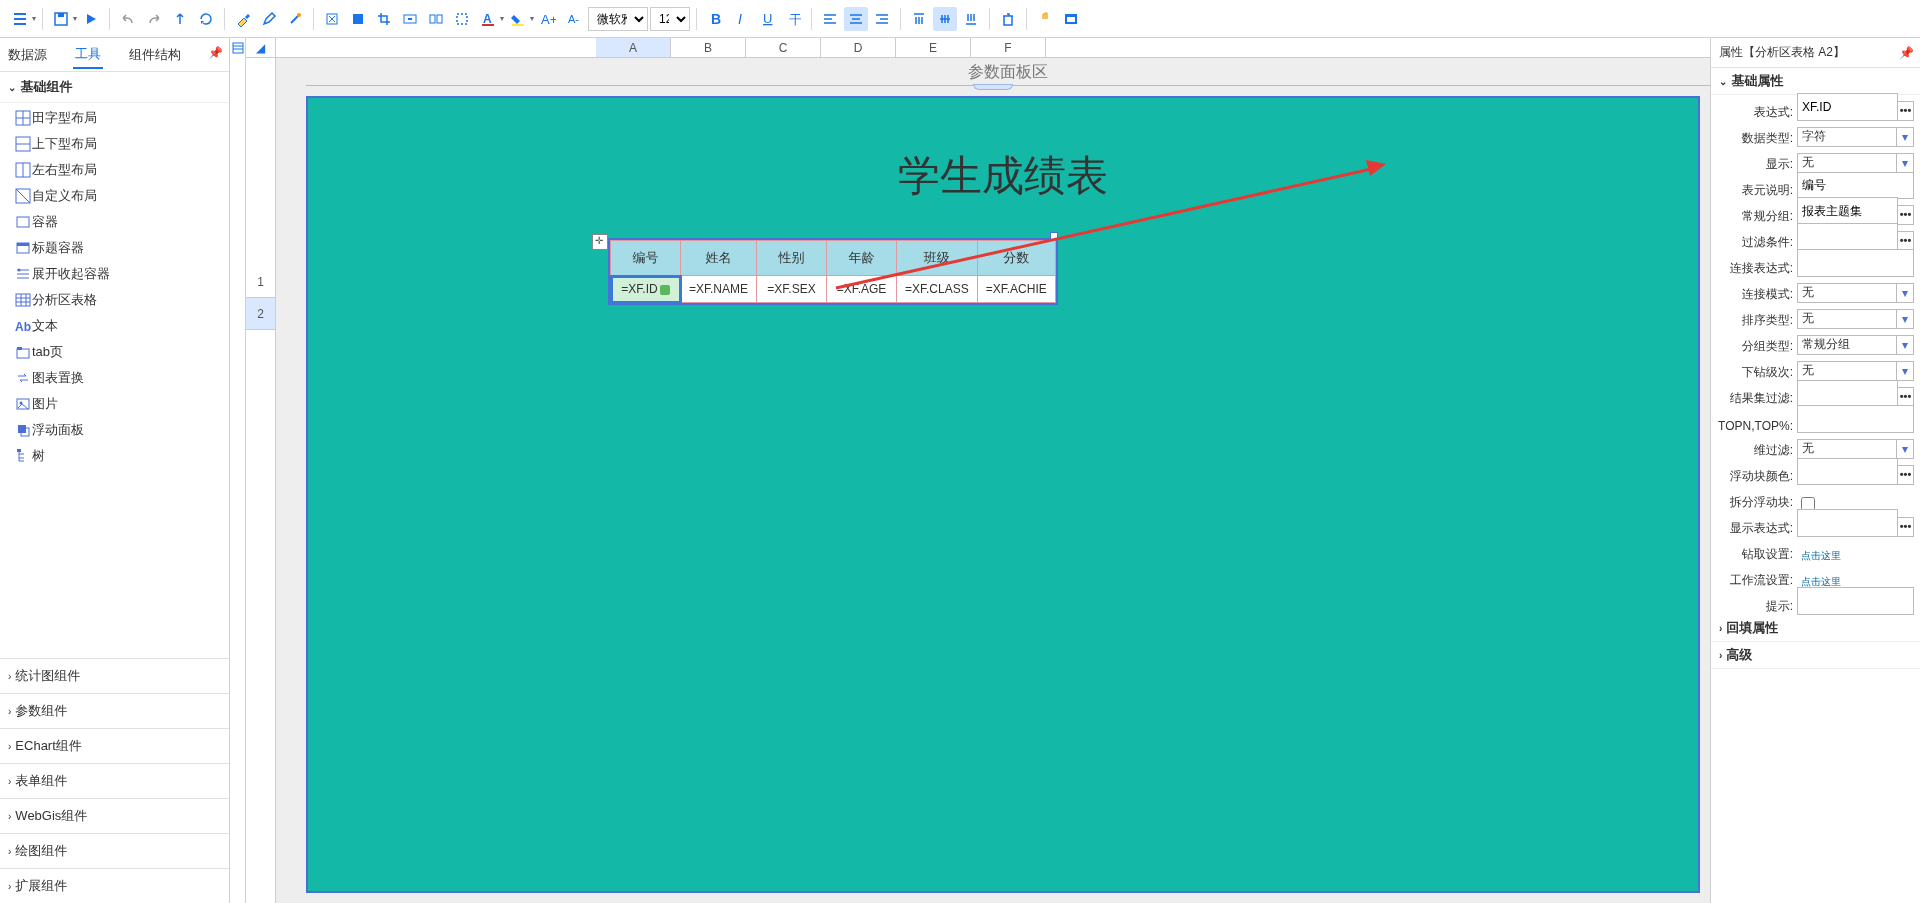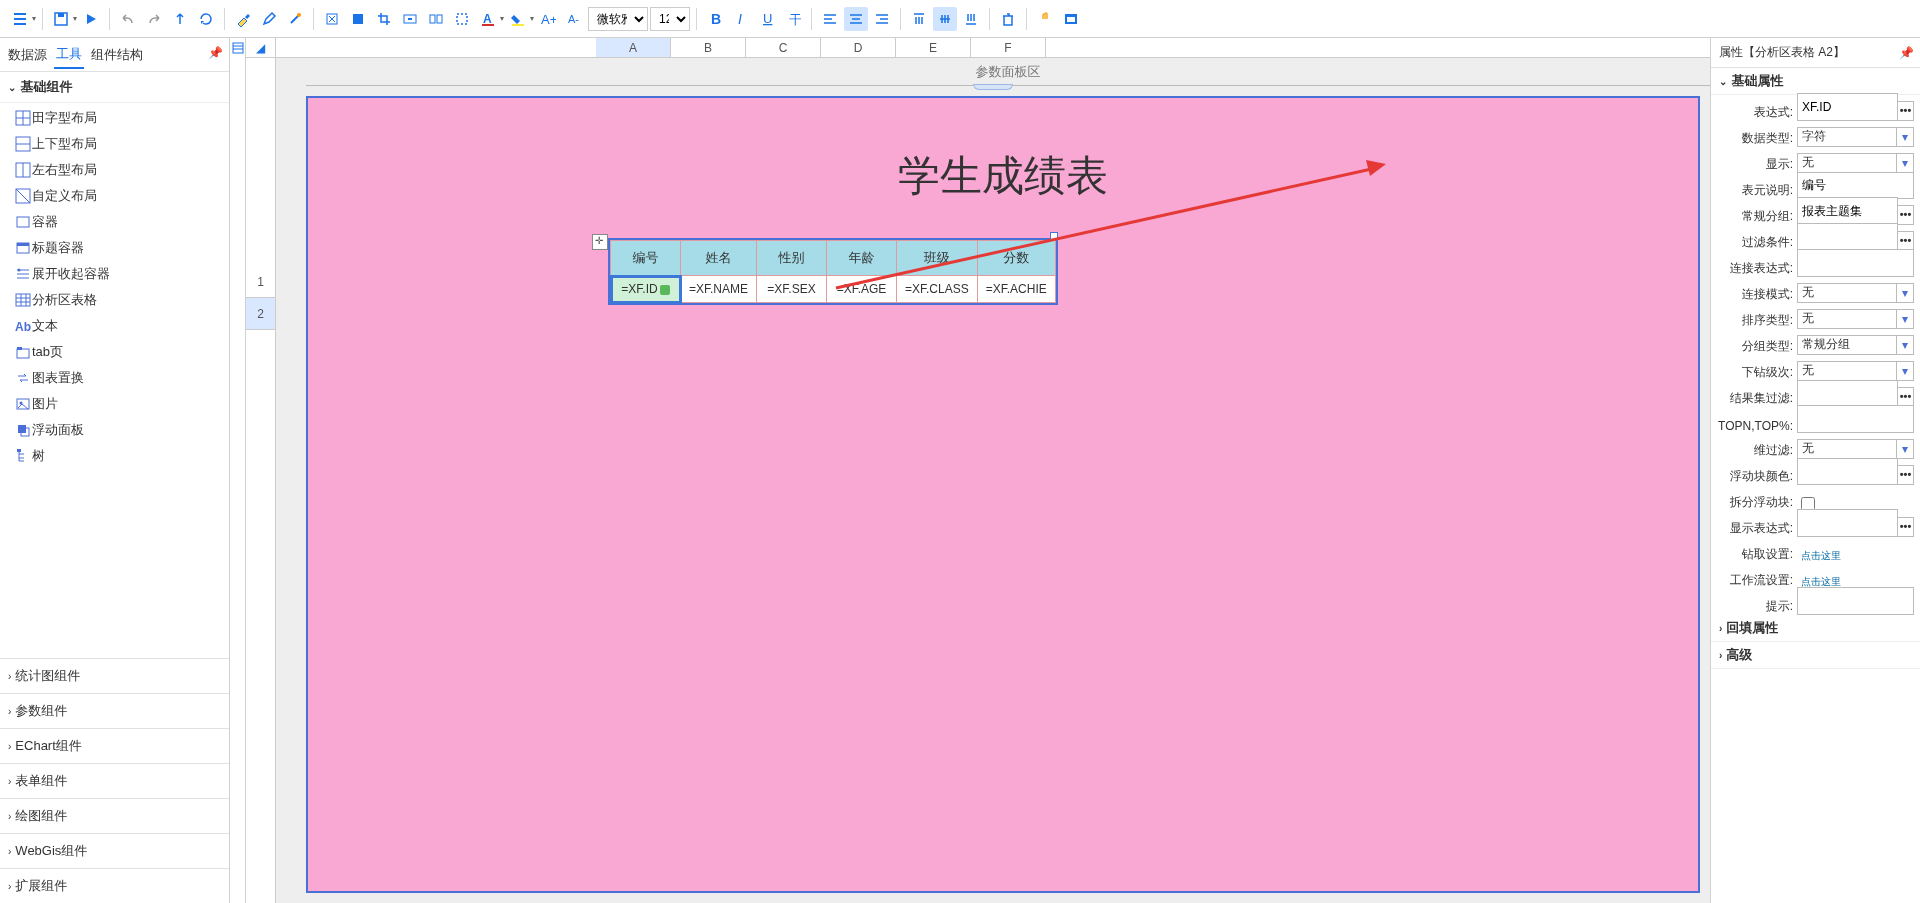--- a/index.html
+++ b/index.html
@@ -8,21 +8,21 @@
 .toolbar{height:38px;background:#fff;border-bottom:1px solid #d0d0d0;display:flex;align-items:center;padding:0 8px;gap:2px}
 .tb-divider{width:1px;height:22px;background:#d8d8d8;margin:0 4px}
 .tb-btn{width:24px;height:24px;display:flex;align-items:center;justify-content:center;cursor:pointer;border-radius:2px}
 .tb-select{height:24px;border:1px solid #ccc;font-size:12px;padding:0 4px;background:#fff}
 .fontname{width:60px}
 .fontsize{width:40px}
 svg{display:block}
 .drop-arrow{font-size:8px;color:#666;margin-left:-2px}
 .main{flex:1;display:flex;min-height:0}
 .left-panel{width:230px;border-right:1px solid #d0d0d0;display:flex;flex-direction:column;background:#fff}
-.left-tabs{height:34px;display:flex;align-items:center;padding:0 6px;gap:5px;border-bottom:1px solid #e0e0e0;position:relative}
+.left-tabs{height:34px;display:flex;align-items:center;padding:0 6px;gap:24px;border-bottom:1px solid #e0e0e0;position:relative}
 .left-tab{font-size:13px;color:#333;cursor:pointer;padding:4px 2px}
 .left-tab.active{color:#1a73e8;border-bottom:2px solid #1a73e8}
 .left-tab-pin{position:absolute;right:6px;top:8px;color:#1a73e8;cursor:pointer}
 .panel-section-title{display:flex;align-items:center;padding:6px 8px;font-weight:bold;font-size:13px;cursor:pointer;border-bottom:1px solid #eee}
 .panel-section-title .chev{font-size:10px;margin-right:4px}
 .tree-list{padding:2px 0}
 .tree-item{display:flex;align-items:center;height:26px;padding-left:14px;cursor:pointer;font-size:13px;color:#333}
 .tree-icon{width:18px;height:18px;display:flex;align-items:center;justify-content:center}
 .collapsed-groups{margin-top:auto}
 .collapsed-group{padding:8px 8px;font-weight:normal;font-size:13px;border-top:1px solid #e0e0e0;cursor:pointer}
@@ -30,23 +30,23 @@
 .center{flex:1;display:flex;flex-direction:column;background:#f5f5f5;position:relative;min-width:0}
 .ruler-row{height:20px;display:flex;background:#fff;border-bottom:1px solid #ccc}
 .ruler-corner{width:30px;border-right:1px solid #ccc;display:flex;align-items:center;justify-content:center;color:#1a73e8;cursor:pointer}
 .col-head{flex:0 0 75px;border-right:1px solid #ccc;text-align:center;font-size:12px;color:#555;line-height:20px}
 .col-head.active{background:#d9e7ff}
 .content-row{flex:1;display:flex;min-height:0}
 .row-heads{width:30px;background:#fff;border-right:1px solid #ccc}
 .row-head{height:32px;border-bottom:1px solid #ccc;text-align:center;line-height:32px;font-size:12px;color:#555}
 .row-head.active{background:#d9e7ff}
 .canvas-area{flex:1;position:relative;overflow:auto;background:#eeeeee}
-.param-bar{position:absolute;left:30px;right:0;top:0;height:28px;text-align:center;line-height:28px;color:#777;background:#eeeeee;border-bottom:1px solid #bbb;font-size:13px}
+.param-bar{position:absolute;left:30px;right:0;top:0;height:28px;text-align:center;line-height:28px;color:#777;background:#eeeeee;border-bottom:1px solid #bbb;font-size:16px}
 .param-handle{position:absolute;left:50%;top:26px;transform:translateX(-50%);width:40px;height:6px;background:#d7e3f7;border:1px solid #9cb8e4;border-radius:0 0 6px 6px;cursor:pointer}
-.canvas{position:absolute;left:30px;top:38px;right:10px;bottom:10px;border:2px solid #4a6fd6;background:#f9a8d4}
+.canvas{position:absolute;left:30px;top:38px;right:10px;bottom:10px;border:2px solid #4a6fd6;background:#14b8a6}
 .title-text{position:absolute;left:0;right:0;top:50px;text-align:center;font-size:42px;color:#333;font-weight:300}
 .tbl-wrap{position:absolute;left:300px;top:140px;border:2px solid #4a6fd6;background:#fff}
 .tbl-wrap::before{content:"";position:absolute;left:-18px;top:-6px;width:14px;height:14px;border:1px solid #888;background:#fff}
 .tbl-wrap::after{content:"✛";position:absolute;left:-15px;top:-5px;font-size:10px;color:#555}
 .tbl-extra{position:absolute;right:-2px;top:-8px;width:8px;height:8px;border:1px solid #4a6fd6;background:#fff}
 .tbl{border-collapse:collapse}
 .tbl th{background:#a6dce8;border:1px solid #e19aa0;padding:8px 12px;font-weight:normal;font-size:13px;color:#333;min-width:70px}
 .tbl td{border:1px solid #e19aa0;padding:6px 8px;font-size:12px;color:#333;text-align:center;background:#fff}
 .tbl td.selected{outline:3px solid #3b78d8;outline-offset:-2px;background:#d0f0d8}
 .cell-icon{display:inline-block;width:10px;height:10px;background:#5bb75b;border-radius:2px;vertical-align:middle;margin-left:2px}
@@ -401,22 +401,22 @@
               </svg>
             </span>
             <span>树</span>
           </div>
         </div>
       <div class="collapsed-groups" id="collapsed-groups">
           <div class="collapsed-group"><span class="chev">›</span>统计图组件</div>
           <div class="collapsed-group"><span class="chev">›</span>参数组件</div>
           <div class="collapsed-group"><span class="chev">›</span>EChart组件</div>
           <div class="collapsed-group"><span class="chev">›</span>表单组件</div>
+          <div class="collapsed-group"><span class="chev">›</span>WebGis组件</div>
           <div class="collapsed-group"><span class="chev">›</span>绘图组件</div>
-          <div class="collapsed-group"><span class="chev">›</span>WebGis组件</div>
           <div class="collapsed-group"><span class="chev">›</span>扩展组件</div>
         </div>
     </div>
 
     <div class="left-thin-bar">
         <svg width="12" height="12">
           <rect x="1" y="1" width="10" height="10" fill="none" stroke="#1a73e8"></rect>
           <path d="M1 4h10M1 7h10" stroke="#1a73e8"></path>
         </svg>
       </div>

